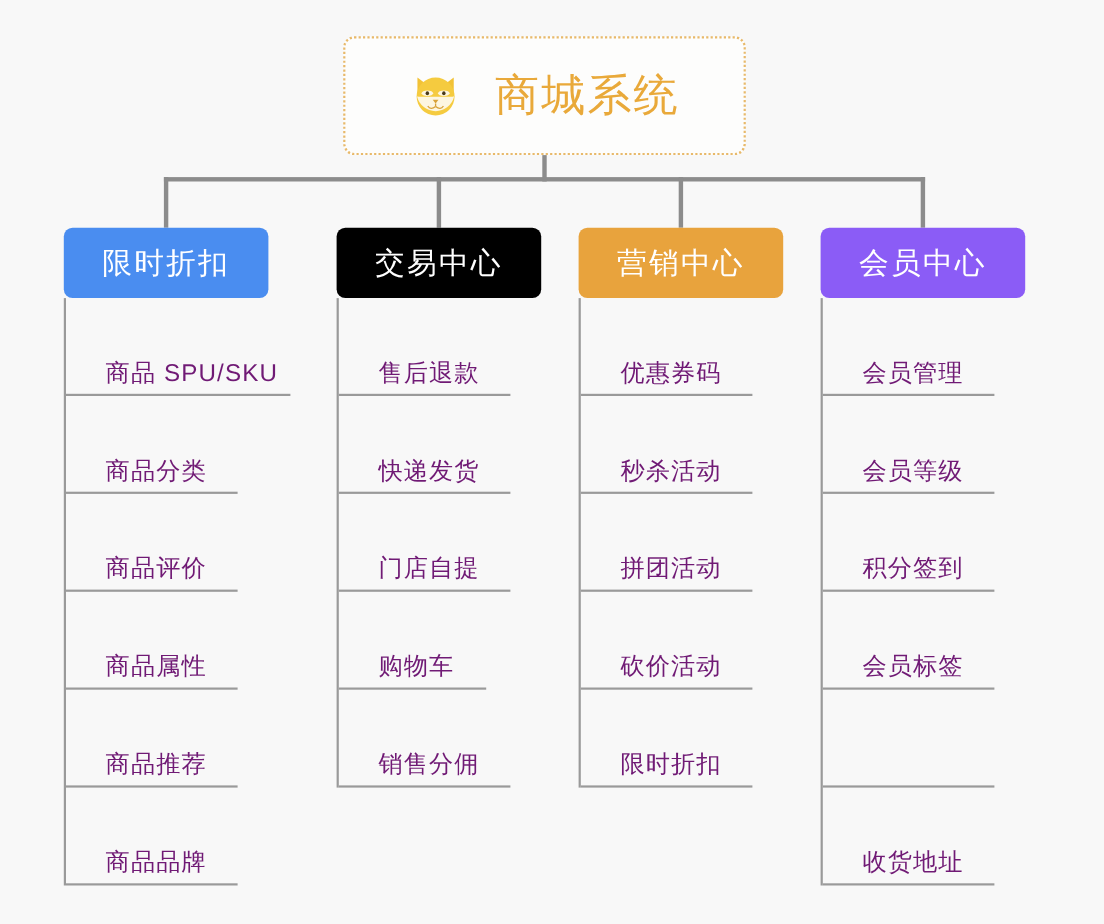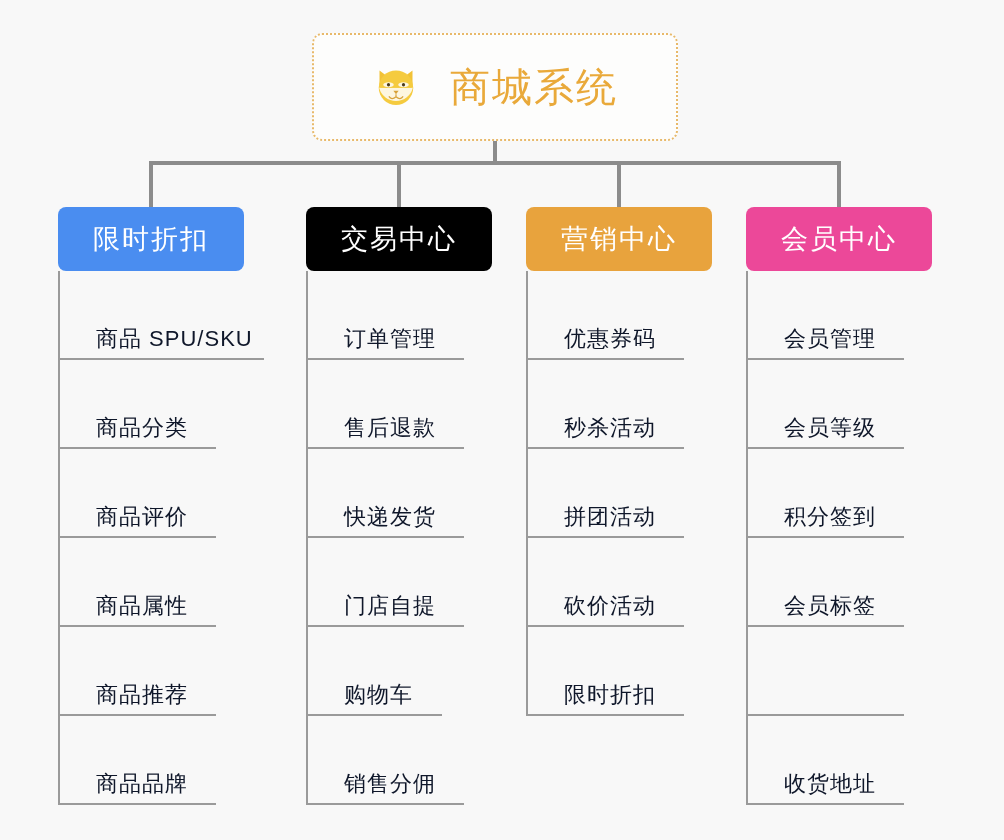--- a/index.html
+++ b/index.html
@@ -130,21 +130,21 @@
   .leaf-underline {
     position: absolute;
     left: -14px;
     bottom: 0;
     height: 2px;
     background: #9a9a9a;
   }
 
   .leaf-label {
     font-size: 22px;
-    color: #0f172a;
+    color: #701a75;
     letter-spacing: 1px;
     line-height: 1;
     white-space: nowrap;
     padding: 0 12px 10px 22px;
     position: relative;
     z-index: 2;
   }
 </style>
 </head>
 <body>
@@ -220,24 +220,20 @@
           </div>
         </div>
       </div>
       <div class="column" style="left: 306px;">
         <div class="cat-box" style="background: #000000;">
           <span>交易中心</span>
         </div>
         <div class="leaf-list">
           <div class="leaf-item">
             <div class="leaf-underline" style="width: 156px;"></div>
-            <span class="leaf-label">订单管理</span>
-          </div>
-          <div class="leaf-item">
-            <div class="leaf-underline" style="width: 156px;"></div>
             <span class="leaf-label">售后退款</span>
           </div>
           <div class="leaf-item">
             <div class="leaf-underline" style="width: 156px;"></div>
             <span class="leaf-label">快递发货</span>
           </div>
           <div class="leaf-item">
             <div class="leaf-underline" style="width: 156px;"></div>
             <span class="leaf-label">门店自提</span>
           </div>
@@ -272,21 +268,21 @@
             <div class="leaf-underline" style="width: 156px;"></div>
             <span class="leaf-label">砍价活动</span>
           </div>
           <div class="leaf-item">
             <div class="leaf-underline" style="width: 156px;"></div>
             <span class="leaf-label">限时折扣</span>
           </div>
         </div>
       </div>
       <div class="column" style="left: 746px;">
-        <div class="cat-box" style="background: #ec4899;">
+        <div class="cat-box" style="background: #8b5cf6;">
           <span>会员中心</span>
         </div>
         <div class="leaf-list">
           <div class="leaf-item">
             <div class="leaf-underline" style="width: 156px;"></div>
             <span class="leaf-label">会员管理</span>
           </div>
           <div class="leaf-item">
             <div class="leaf-underline" style="width: 156px;"></div>
             <span class="leaf-label">会员等级</span>

